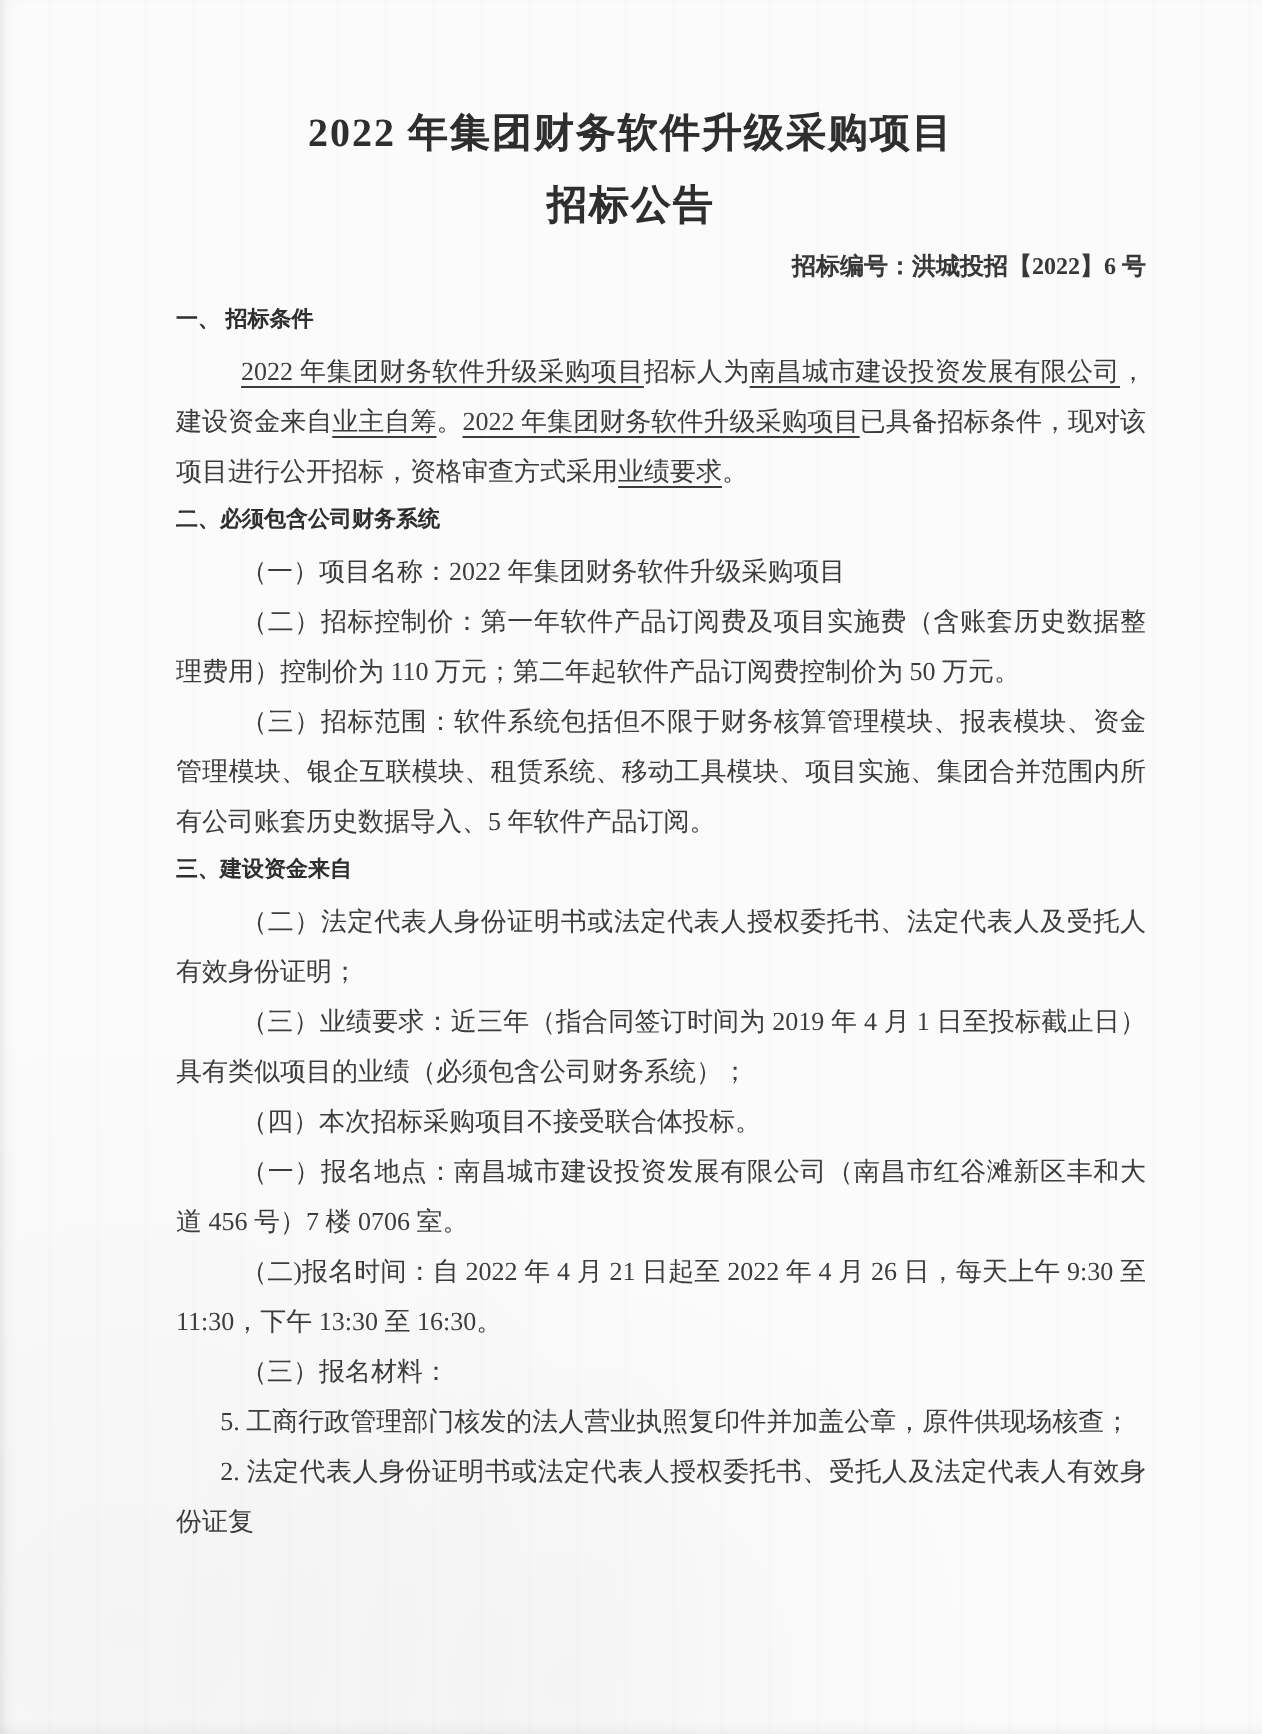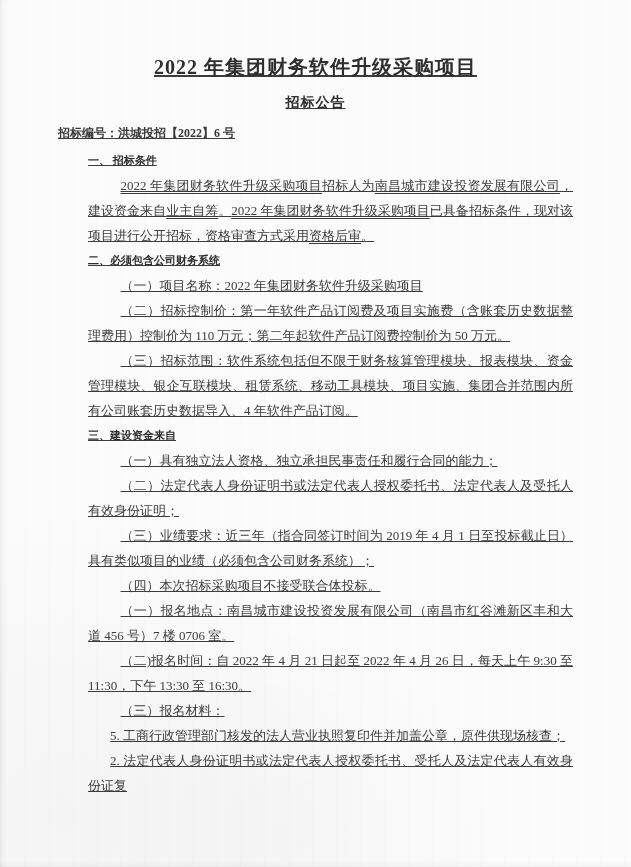--- a/index.html
+++ b/index.html
@@ -16,41 +16,40 @@
     padding: 52px 58px 0 58px;
     overflow: hidden;
     background-color: #fbfbfb;
     background-image:
       repeating-linear-gradient(90deg, rgba(0,0,0,0.009) 0px, rgba(0,0,0,0.009) 2px, rgba(0,0,0,0) 2px, rgba(0,0,0,0) 24px),
       radial-gradient(circle at 10% 94%, rgba(0,0,0,0.028), rgba(0,0,0,0) 32%),
       radial-gradient(circle at 45% 97%, rgba(0,0,0,0.02), rgba(0,0,0,0) 25%);
     box-shadow: inset 6px 0 10px -7px rgba(0,0,0,0.12), inset 0 -6px 10px -7px rgba(0,0,0,0.08);
     color: #3c3c3c;
     font-family: "Liberation Serif", "DejaVu Serif", serif;
-    text-decoration: underline;
   }
   .t1 {
     text-align: center;
     font-weight: bold;
     font-size: 20px;
     line-height: 30px;
     letter-spacing: 1px;
     color: #2e2e2e;
   }
   .t2 {
     text-align: center;
     font-weight: bold;
-    font-size: 14px;
+    font-size: 20px;
     line-height: 30px;
     margin-top: 6px;
     letter-spacing: 1px;
     color: #2e2e2e;
   }
   .t3 {
-    text-align: left;
+    text-align: right;
     font-weight: bold;
     font-size: 12px;
     line-height: 22px;
     margin-top: 4px;
     color: #383838;
   }
   .docbody {
     margin-top: 4px;
     padding-left: 30px;
     font-size: 13px;
@@ -79,29 +78,28 @@
 
 <div class="page">
 
   <div class="t1">2022 年集团财务软件升级采购项目</div>
   <div class="t2">招标公告</div>
   <div class="t3">招标编号：洪城投招【2022】6 号</div>
 
   <div class="docbody">
 
     <div class="h">一、 招标条件</div>
-    <p><span class="u">2022 年集团财务软件升级采购项目</span><span>招标人为</span><span class="u">南昌城市建设投资发展有限公司</span><span>，建设资金来自</span><span class="u">业主自筹</span><span>。</span><span class="u">2022 年集团财务软件升级采购项目</span><span>已具备招标条件，现对该项目进行公开招标，资格审查方式采用</span><span class="u">资格后审</span><span>。</span></p>
+    <p><span class="u">2022 年集团财务软件升级采购项目</span><span>招标人为</span><span class="u">南昌城市建设投资发展有限公司</span><span>，建设资金来自</span><span class="u">业主自筹</span><span>。</span><span class="u">2022 年集团财务软件升级采购项目</span><span>已具备招标条件，现对该项目进行公开招标，资格审查方式采用</span><span class="u">业绩要求</span><span>。</span></p>
 
     <div class="h">二、必须包含公司财务系统</div>
     <p>（一）项目名称：2022 年集团财务软件升级采购项目</p>
     <p>（二）招标控制价：第一年软件产品订阅费及项目实施费（含账套历史数据整理费用）控制价为 110 万元；第二年起软件产品订阅费控制价为 50 万元。</p>
-    <p>（三）招标范围：软件系统包括但不限于财务核算管理模块、报表模块、资金管理模块、银企互联模块、租赁系统、移动工具模块、项目实施、集团合并范围内所有公司账套历史数据导入、4 年软件产品订阅。</p>
+    <p>（三）招标范围：软件系统包括但不限于财务核算管理模块、报表模块、资金管理模块、银企互联模块、租赁系统、移动工具模块、项目实施、集团合并范围内所有公司账套历史数据导入、5 年软件产品订阅。</p>
 
     <div class="h">三、建设资金来自</div>
-    <p>（一）具有独立法人资格、独立承担民事责任和履行合同的能力；</p>
     <p>（二）法定代表人身份证明书或法定代表人授权委托书、法定代表人及受托人有效身份证明；</p>
     <p>（三）业绩要求：近三年（指合同签订时间为 2019 年 4 月 1 日至投标截止日）具有类似项目的业绩（必须包含公司财务系统）；</p>
     <p>（四）本次招标采购项目不接受联合体投标。</p>
 
     <p>（一）报名地点：南昌城市建设投资发展有限公司（南昌市红谷滩新区丰和大道 456 号）7 楼 0706 室。</p>
     <p>（二)报名时间：自 2022 年 4 月 21 日起至 2022 年 4 月 26 日，每天上午 9:30 至 11:30，下午 13:30 至 16:30。</p>
     <p>（三）报名材料：</p>
     <p class="num">5. 工商行政管理部门核发的法人营业执照复印件并加盖公章，原件供现场核查；</p>
     <p class="num">2. 法定代表人身份证明书或法定代表人授权委托书、受托人及法定代表人有效身份证复</p>
 

